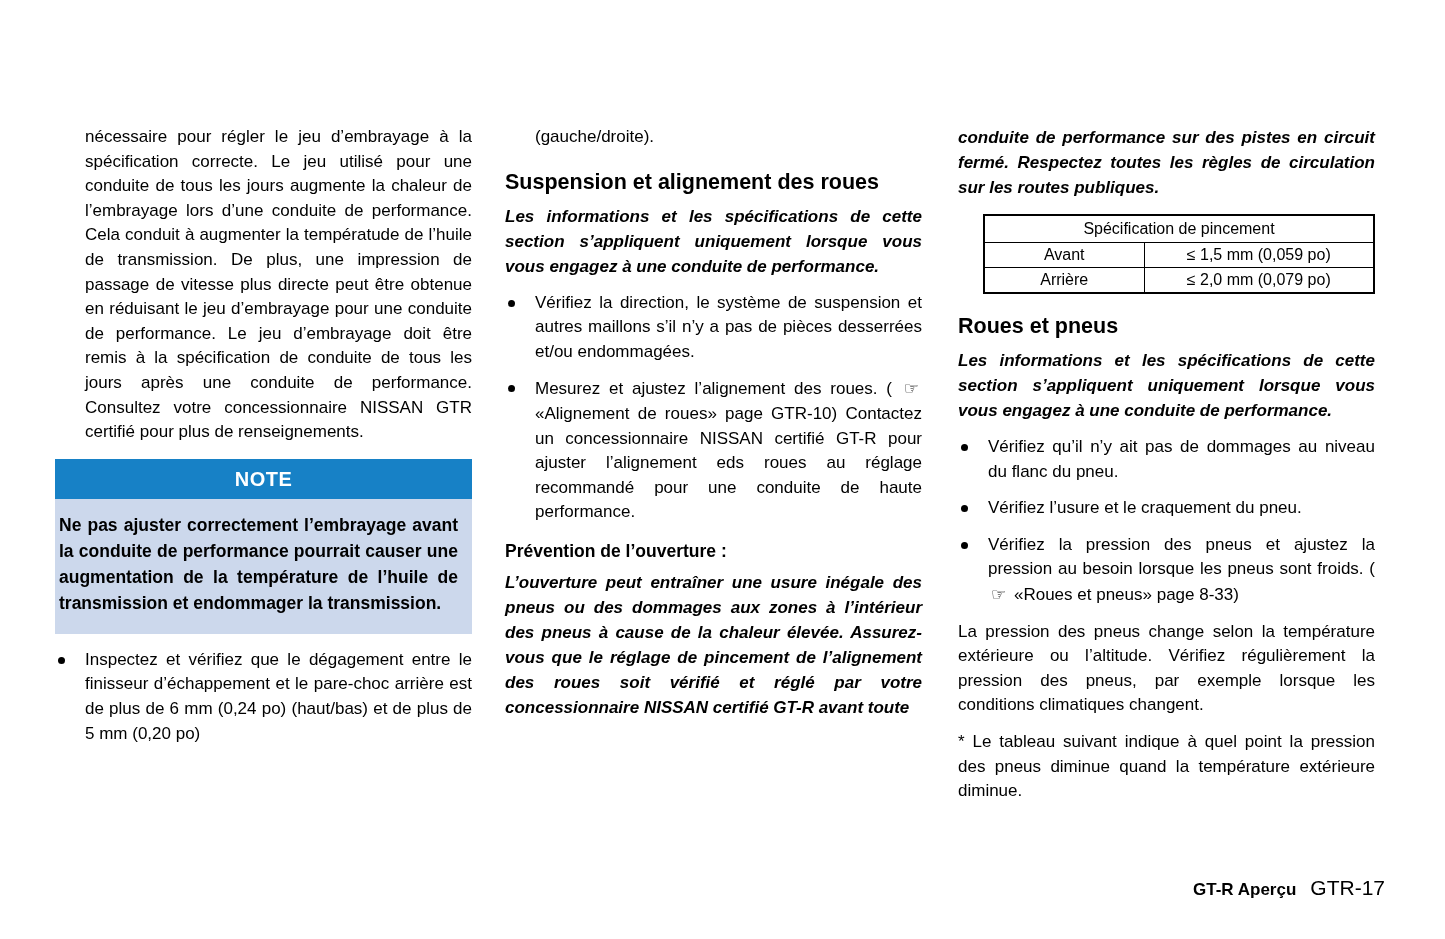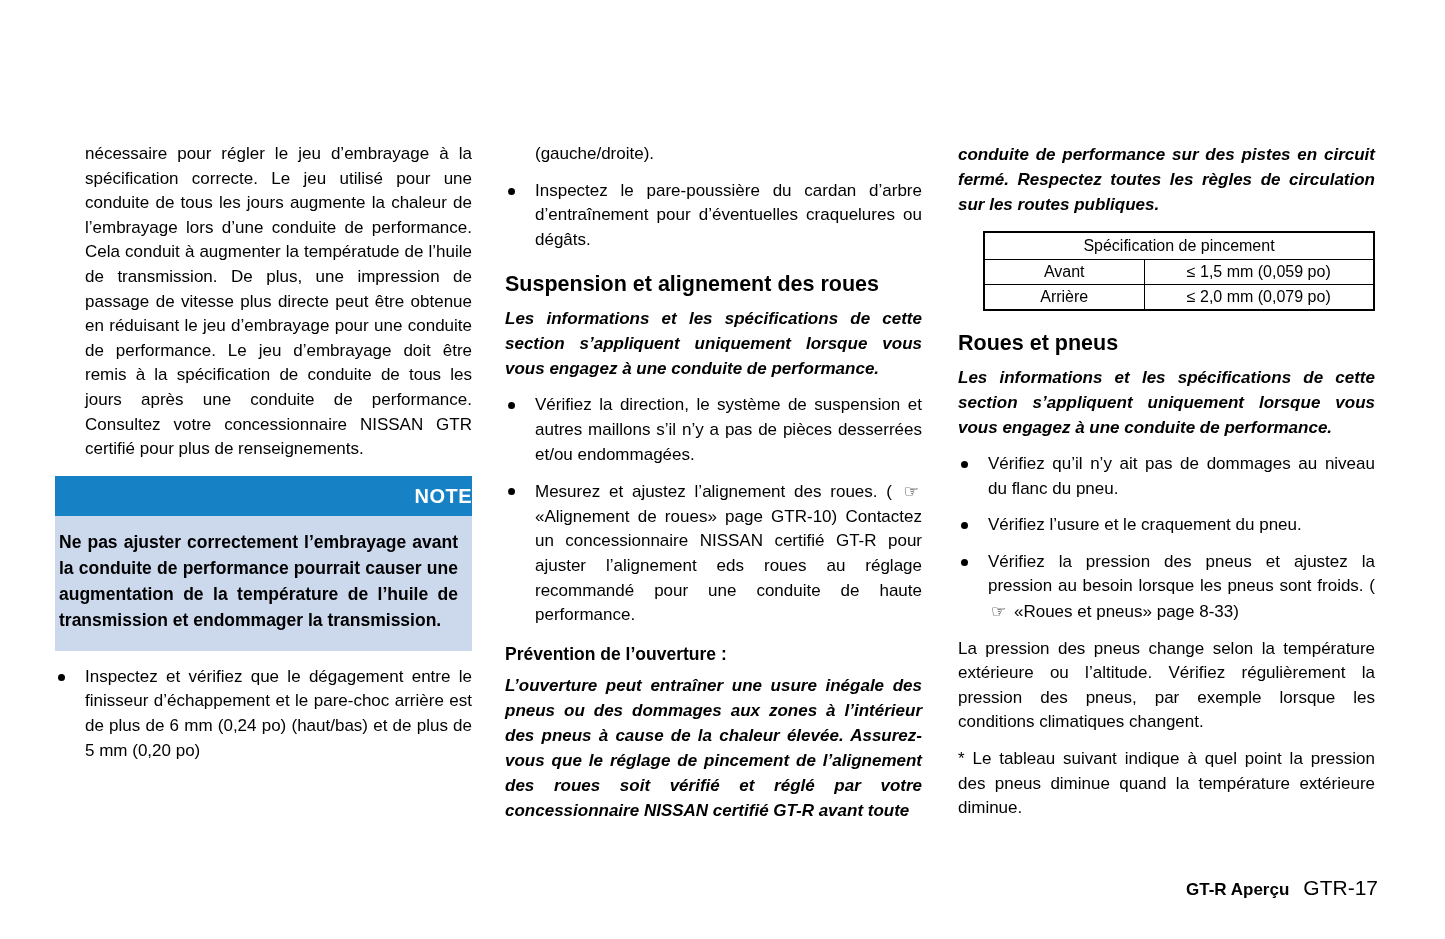--- a/index.html
+++ b/index.html
@@ -6,21 +6,21 @@
   html, body { width: 1445px; height: 939px; }
   body {
     background: #ffffff;
     color: #000000;
     font-family: "Liberation Sans", sans-serif;
     position: relative;
     overflow: hidden;
   }
   .page { position: absolute; inset: 0; }
 
-  .col { position: absolute; top: 142px; width: 417px; }
+  .col { position: absolute; top: 125px; width: 417px; }
   .col1 { left: 55px; }
   .col2 { left: 505px; }
   .col3 { left: 958px; }
 
   p.body {
     font-size: 17px;
     line-height: 24.6px;
     text-align: justify;
   }
   .indent { margin-left: 30px; }
@@ -62,21 +62,21 @@
   }
   .ref-icon { padding: 0 3px; font-family: "DejaVu Sans", sans-serif; }
 
   
   .note-box { margin-top: 14px; }
   .note-header {
     background: #1781c6;
     color: #ffffff;
     font-weight: bold;
     font-size: 20px;
-    text-align: right;
+    text-align: center;
     padding: 9px 0 8px 0;
     letter-spacing: 0.5px;
   }
   .note-body {
     background: #ccd8ec;
     padding: 13px 14px 18px 4px;
     font-weight: bold;
     font-size: 17.5px;
     line-height: 26px;
     text-align: justify;
@@ -103,21 +103,21 @@
   }
   table.spec-table td.label-cell { width: 160px; }
 
   .mt6  { margin-top: 6px; }
   .mt12 { margin-top: 12px; }
   .mt14 { margin-top: 14px; }
 
   
   .footer {
     position: absolute;
-    right: 67px;
+    right: 60px;
     top: 876px;
     display: flex;
     align-items: baseline;
     gap: 14px;
   }
   .footer-section { font-weight: bold; font-size: 17px; }
   .footer-page { font-size: 21px; }
 </style>
 </head>
 <body>
@@ -137,24 +137,20 @@
       <span class="dot"></span>
       <p class="bullet-text">Inspectez et vérifiez que le dégagement entre le finisseur d’échappement et le pare-choc arrière est de plus de 6 mm (0,24 po) (haut/bas) et de plus de 5 mm (0,20 po)</p>
     </div>
 
   </div>
 
   <div class="col col2">
 
     <p class="body indent">(gauche/droite).</p>
 
-    <div class="bullet">
-      <span class="dot"></span>
-      <p class="bullet-text">Inspectez le pare-poussière du cardan d’arbre d’entraînement pour d’éventuelles craquelures ou dégâts.</p>
-    </div>
 
     <h2 class="section-heading">Suspension et alignement des roues</h2>
 
     <p class="bold-para">Les informations et les spécifications de cette section s’appliquent uniquement lorsque vous vous engagez à une conduite de performance.</p>
 
     <div class="bullet">
       <span class="dot"></span>
       <p class="bullet-text">Vérifiez la direction, le système de suspension et autres maillons s’il n’y a pas de pièces desserrées et/ou endommagées.</p>
     </div>
 

